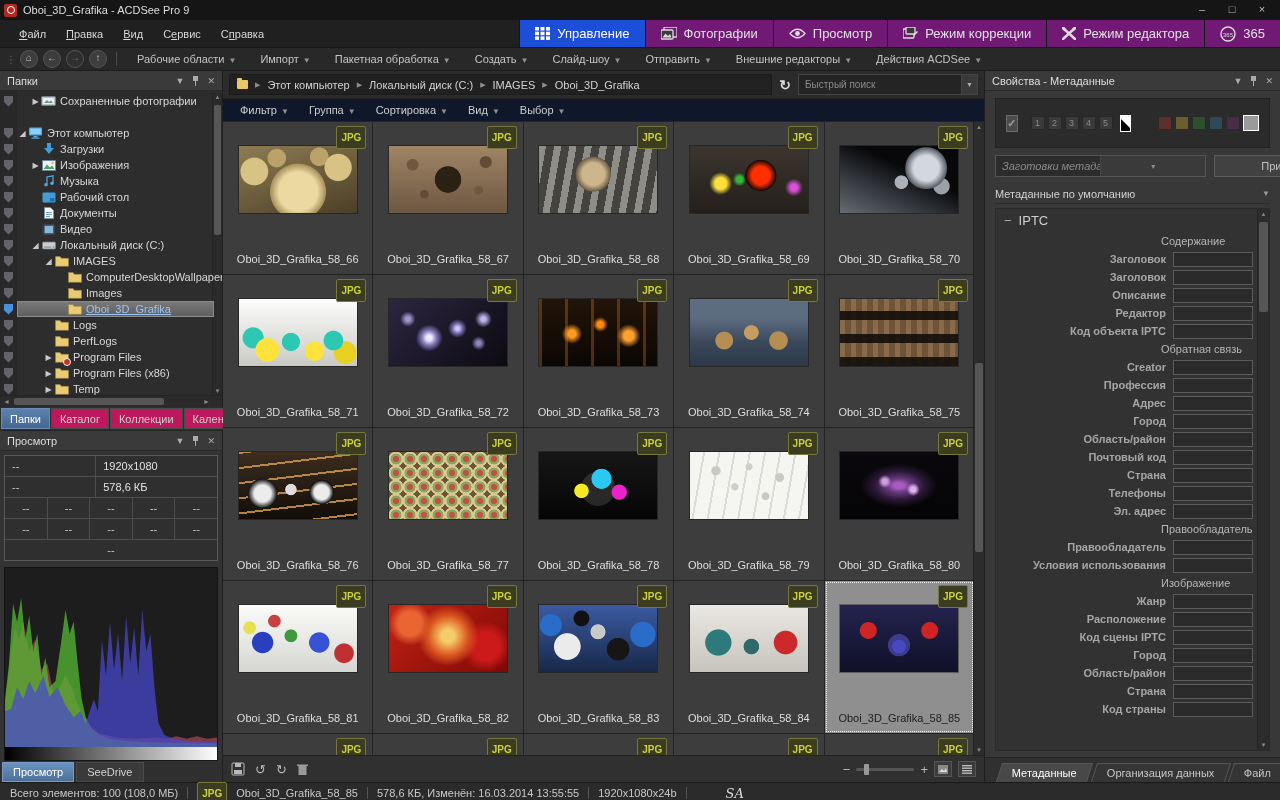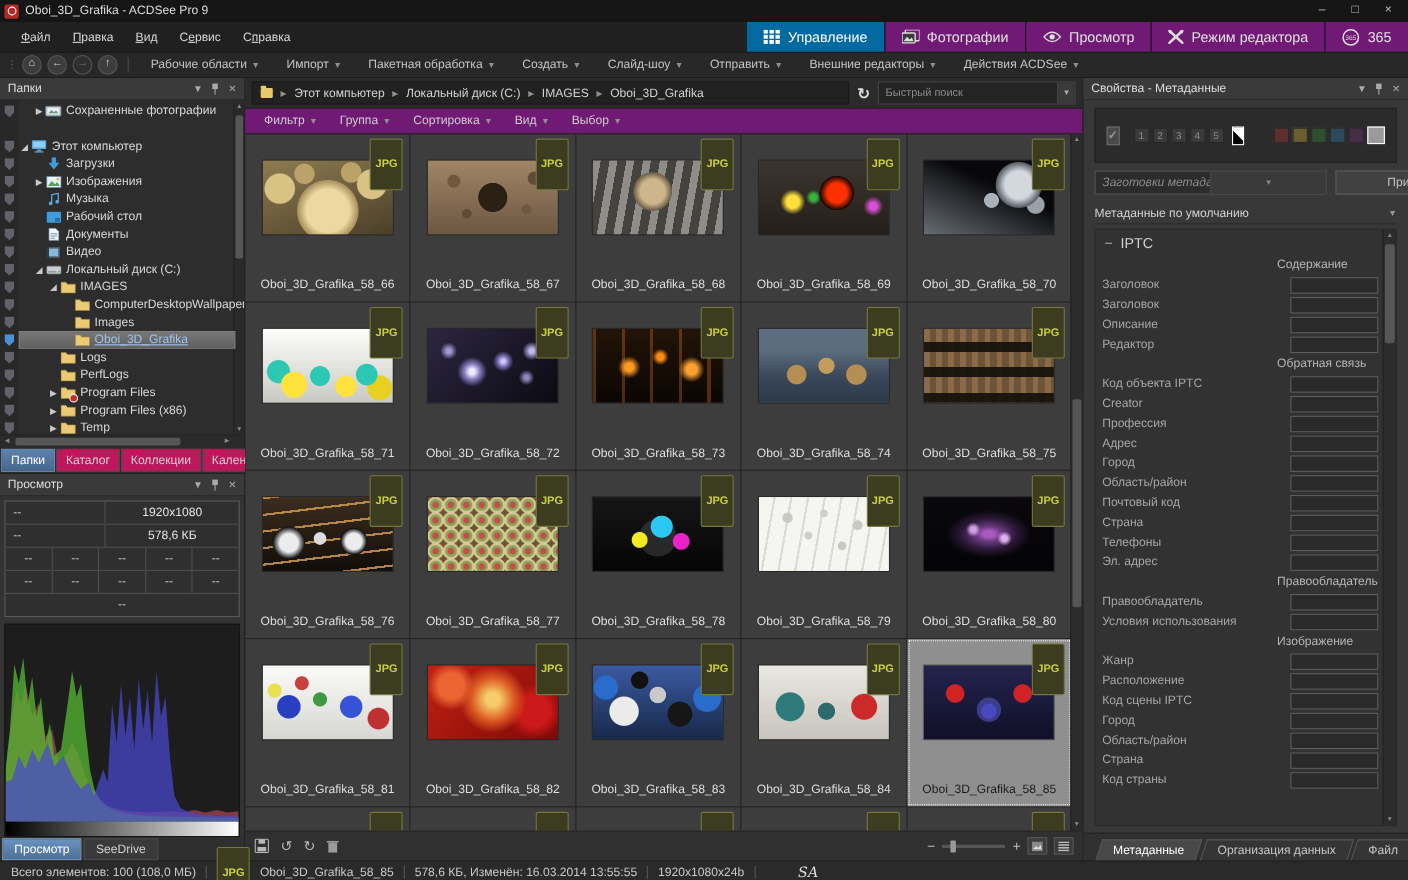--- a/index.html
+++ b/index.html
@@ -12,21 +12,21 @@
   .wtitle{color:#ddd;font-size:11px;flex:1;}
   .wbtns{display:flex;gap:2px;}
   .wbtn{width:28px;height:18px;text-align:center;line-height:17px;color:#bbb;font-size:11px;}
   
   .menurow{height:27px;background:#202020;display:flex;align-items:stretch;border-bottom:1px solid #151515;}
   .menus{display:flex;align-items:center;gap:2px;padding-left:10px;}
   .menu-item{padding:0 9px;color:#d6d6d6;}
   .menu-item u{text-decoration:underline;}
   .modetabs{margin-left:auto;display:flex;align-items:stretch;}
   .modetab{display:flex;align-items:center;gap:7px;padding:0 15px;background:#701a75;border-left:1px solid #161616;color:#e0e0e0;font-size:13px;}
-  .modetab.active{background:#0369a1;color:#fff;}
+  .modetab.active{background:#1d4ed8;color:#fff;}
   .modetab svg{display:block;}
   
   .toolbar{height:22px;background:#282828;border-bottom:1px solid #1b1b1b;display:flex;align-items:center;padding:0 6px;gap:4px;}
   .grip{color:#666;font-size:10px;letter-spacing:-2px;margin-right:2px;}
   .navbtn{width:16px;height:16px;border-radius:50%;background:#3d3d3d;border:1px solid #555;color:#ccc;
     text-align:center;line-height:14px;font-size:10px;margin-right:1px;}
   .navbtn.dim{color:#6f6f6f;background:#2f2f2f;}
   .tbtn{padding:0 12px;color:#c4c4c4;white-space:nowrap;}
   .tbtn b{color:#8f8f8f;font-weight:normal;font-size:8px;margin-left:4px;}
   
@@ -61,50 +61,50 @@
   .treetabs{height:21px;display:flex;gap:1px;padding:1px 1px;background:#2e2e2e;border-bottom:1px solid #242424;}
   .ttab{padding:0 8px;background:#be185d;border:1px solid #4a4a4a;color:#d0d0d0;display:flex;align-items:center;}
   .ttab.active{background:linear-gradient(#5c82ae,#46678f);color:#fff;border-color:#6a8cb4;}
   
   .pvwrap{margin:4px;border:1px solid #5a5a5a;background:#2f2f2f;}
   .pvrow{display:flex;border-bottom:1px solid #4e4e4e;}
   .pvrow:last-child{border-bottom:none;}
   .pvcell{padding:4px 7px;color:#c8c8c8;border-right:1px solid #4e4e4e;flex:1;text-align:center;}
   .pvcell:last-child{border-right:none;}
   .pvcell.l{text-align:left;flex:1;}
-  .pvcell.r{text-align:center;flex:1.4;color:#e2e2e2;}
+  .pvcell.r{text-align:left;flex:1.4;color:#e2e2e2;}
   
   .histo{flex:1;margin:2px 4px 0 4px;background:#1d1d1d;border:1px solid #151515;display:flex;flex-direction:column;overflow:hidden;}
   .histo svg{flex:1;display:block;width:100%;}
   .gradstrip{height:13px;background:linear-gradient(to right,#000,#fff);}
   .bltabs{height:20px;display:flex;gap:2px;padding:1px 2px 0 2px;background:#2f2f2f;}
   .bltab{padding:0 10px;display:flex;align-items:center;background:#3a3a3a;border:1px solid #4a4a4a;color:#d0d0d0;}
   .bltab.active{background:linear-gradient(#6a93c0,#4d7097);color:#fff;border-color:#7a9cc4;}
   
   .centercol{flex:1;display:flex;flex-direction:column;background:#343434;min-width:0;}
   .crumbbar{height:27px;background:#2b2b2b;display:flex;align-items:center;padding:0 6px;gap:7px;border-bottom:1px solid #222;}
   .crumbbox{flex:1;height:19px;background:#212121;border:1px solid #1a1a1a;display:flex;align-items:center;padding:0 7px;gap:7px;min-width:0;overflow:hidden;}
   .foldico{width:11px;height:9px;background:#e8c86a;border-radius:1px;position:relative;flex:none;}
   .foldico:before{content:"";position:absolute;top:-2px;left:0;width:5px;height:2px;background:#e8c86a;border-radius:1px 1px 0 0;}
   .crumbsep{color:#8f8f8f;font-size:7px;}
   .crumb{color:#d2d2d2;white-space:nowrap;}
   .refresh{color:#d8d8d8;font-size:14px;font-weight:bold;}
   .searchbox{width:178px;height:19px;background:#242424;border:1px solid #444;display:flex;align-items:center;flex:none;}
   .searchbox input{flex:1;background:transparent;border:none;outline:none;color:#bbb;font-family:"Liberation Sans",sans-serif;font-size:10px;padding:0 6px;min-width:0;}
   .searchbox input::placeholder{color:#8c8c8c;}
   .sdd{width:15px;align-self:stretch;background:#3a3a3a;border-left:1px solid #444;color:#aaa;font-size:7px;display:flex;align-items:center;justify-content:center;}
-  .filterbar{height:22px;display:flex;align-items:center;gap:2px;padding:0 8px;background:#701a75;border-bottom:1px solid #242424;}
+  .filterbar{height:22px;display:flex;align-items:center;gap:2px;padding:0 8px;background:#0f172a;border-bottom:1px solid #242424;}
   .fbtn{padding:0 9px;color:#cdcdcd;}
   .fbtn b{color:#909090;font-weight:normal;font-size:8px;margin-left:4px;}
   .gridwrap{flex:1;position:relative;background:#282828;overflow:hidden;padding-right:10px;}
   .grid{display:grid;grid-template-columns:repeat(5,1fr);grid-auto-rows:152px;gap:1px;background:#232323;height:100%;}
   .gcell{background:#3d3d3d;position:relative;}
   .gcell.selected{background:#8f8f8f;outline:1px dotted #f0f0f0;outline-offset:-2px;}
   .gbadge{position:absolute;top:4px;right:6px;background:#3c3c20;border:1px solid #77773e;border-radius:2px;
-    color:#cdd23c;font-size:10px;font-weight:bold;padding:16px 4px;line-height:13px;z-index:2;}
+    color:#cdd23c;font-size:10px;font-weight:bold;padding:4px 4px;line-height:13px;z-index:2;}
   .gthumb{position:absolute;top:24px;left:50%;transform:translateX(-50%);width:118px;height:67px;box-shadow:0 0 0 1px rgba(0,0,0,.35);}
   .glabel{position:absolute;bottom:9px;left:2px;right:2px;text-align:center;color:#dedede;font-size:11px;white-space:nowrap;overflow:hidden;}
   .gcell.selected .glabel{color:#1c1c1c;}
   .gvscroll{position:absolute;top:0;right:0;bottom:0;width:10px;background:#2c2c2c;border-left:1px solid #222;}
   .gridtools{height:26px;background:#303030;border-top:1px solid #232323;display:flex;align-items:center;padding:0 8px;gap:10px;}
   .gt-ic{color:#b8b8b8;font-size:13px;}
   .gt-right{margin-left:auto;display:flex;align-items:center;gap:6px;}
   .ztrack{width:58px;height:3px;background:#555;border-radius:2px;position:relative;}
   .zthumb{position:absolute;top:-4px;left:8px;width:5px;height:11px;background:#999;border-radius:1px;}
   .gt-btn{width:16px;height:14px;background:#3c3c3c;border:1px solid #555;display:flex;align-items:center;justify-content:center;}
@@ -119,21 +119,21 @@
   .presetrow{display:flex;gap:8px;margin:3px 10px;align-items:center;}
   .preset{flex:1;height:20px;background:#2c2c2c;border:1px solid #555;display:flex;align-items:center;}
   .preset span{flex:1;font-style:italic;color:#8a8a8a;padding:0 6px;white-space:nowrap;overflow:hidden;}
   .applybtn{width:92px;height:20px;background:#414141;border:1px solid #5c5c5c;color:#c2c2c2;display:flex;align-items:center;justify-content:center;padding-left:46px;}
   .defaultrow{margin:4px 10px 0 10px;height:19px;display:flex;align-items:center;color:#d2d2d2;border-bottom:1px solid #2c2c2c;}
   .defaultrow i{margin-left:auto;font-style:normal;color:#999;font-size:8px;}
   .fieldsarea{flex:1;margin:4px 10px 6px 10px;border:1px solid #2a2a2a;background:#323232;position:relative;overflow:hidden;padding:2px 16px 0 6px;}
   .iptc{display:flex;align-items:center;gap:7px;color:#cfcfcf;font-size:13px;padding:2px 0 4px 2px;}
   .iptc b{font-weight:normal;color:#aaa;}
   .frow{display:flex;align-items:center;height:18px;}
-  .flabel{flex:1;text-align:left;color:#a6a6a6;padding-right:7px;white-space:nowrap;overflow:hidden;}
+  .flabel{flex:1;text-align:right;color:#a6a6a6;padding-right:7px;white-space:nowrap;overflow:hidden;font-weight:bold;}
   .finput{width:78px;height:13px;background:#2a2a2a;border:1px solid #5c5c5c;flex:none;}
   .fdots{width:13px;height:13px;background:#3c3c3c;border:1px solid #5c5c5c;color:#bbb;font-size:8px;line-height:11px;text-align:center;margin-left:2px;flex:none;}
   .ghead{width:92px;flex:none;color:#b6b6b6;white-space:nowrap;}
   .metascroll{position:absolute;top:0;right:0;bottom:0;width:11px;background:#2c2c2c;border-left:1px solid #242424;}
   .metatabs{height:24px;background:#303030;border-top:1px solid #232323;display:flex;align-items:flex-end;padding:0 0 0 14px;}
   .mtab{transform:skewX(-18deg);background:#353535;border:1px solid #555;border-bottom:none;padding:3px 12px;margin-right:4px;color:#c6c6c6;}
   .mtab span{display:inline-block;transform:skewX(18deg);white-space:nowrap;}
   .mtab.active{background:#484848;color:#fff;}
   
   .statusbar{height:20px;background:#2a2a2a;border-top:1px solid #191919;display:flex;align-items:center;padding:0 10px;gap:9px;}
@@ -199,20 +199,30 @@
           <span>
             <svg width="17" height="11" viewBox="0 0 17 11">
               <path d="M1 5.5 Q8.5 -3 16 5.5 Q8.5 14 1 5.5 Z" fill="none" stroke="#ddd" stroke-width="1.3"></path>
               <circle cx="8.5" cy="5.5" r="2.4" fill="#ddd"></circle>
             </svg>
           </span>
           <span>Просмотр</span>
         </div>
         <div class="modetab">
           <span>
+            <svg width="15" height="13" viewBox="0 0 15 13">
+              <rect x="0" y="2" width="11" height="9" rx="1" fill="none" stroke="#ddd" stroke-width="1.3"></rect>
+              <rect x="3" y="0" width="9" height="7" rx="1" fill="#3a3a3a" stroke="#ddd" stroke-width="1.3"></rect>
+              <path d="M10 8 L14 4 L15 5 L11 9 Z" fill="#ddd"></path>
+            </svg>
+          </span>
+          <span>Режим коррекции</span>
+        </div>
+        <div class="modetab">
+          <span>
             <svg width="14" height="13" viewBox="0 0 14 13">
               <path d="M1 1 L13 12" stroke="#ddd" stroke-width="2.4" stroke-linecap="round"></path>
               <path d="M13 1 L1 12" stroke="#ddd" stroke-width="2.4" stroke-linecap="round"></path>
               <circle cx="2" cy="1.8" r="1.6" fill="#ddd"></circle>
               <circle cx="12" cy="1.8" r="1.6" fill="#ddd"></circle>
             </svg>
           </span>
           <span>Режим редактора</span>
         </div>
         <div class="modetab">
@@ -785,26 +795,26 @@
             </div>
             <div class="frow">
               <span class="flabel">Описание</span>
               <span class="finput"></span>
             </div>
             <div class="frow">
               <span class="flabel">Редактор</span>
               <span class="finput"></span>
             </div>
             <div class="frow">
+              <span class="flabel">Код объекта IPTC</span>
+              <span class="finput"></span>
+            </div>
+            <div class="frow">
               <span class="flabel"></span>
               <span class="ghead">Обратная связь</span>
-            </div>
-            <div class="frow">
-              <span class="flabel">Код объекта IPTC</span>
-              <span class="finput"></span>
             </div>
             <div class="frow">
               <span class="flabel">Creator</span>
               <span class="finput"></span>
             </div>
             <div class="frow">
               <span class="flabel">Профессия</span>
               <span class="finput"></span>
             </div>
             <div class="frow">

